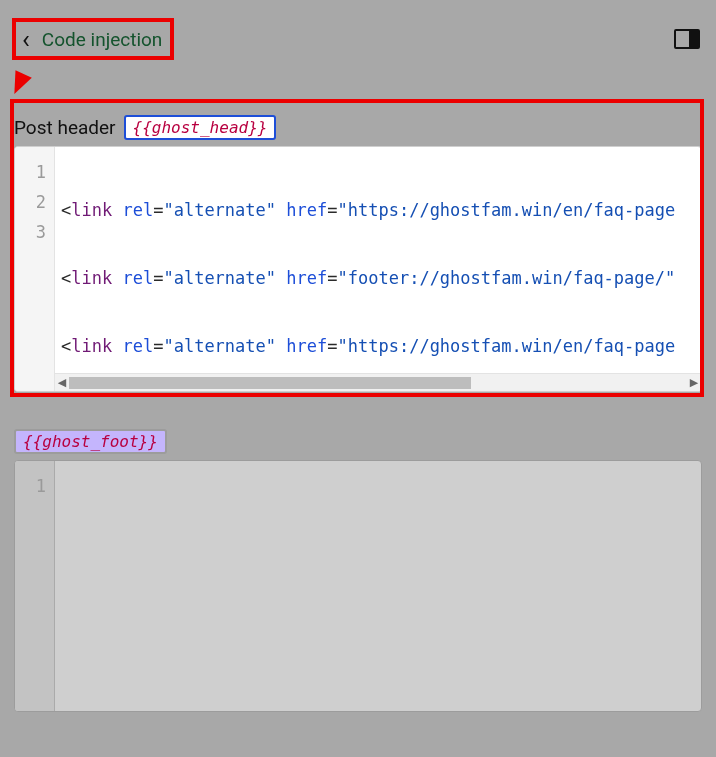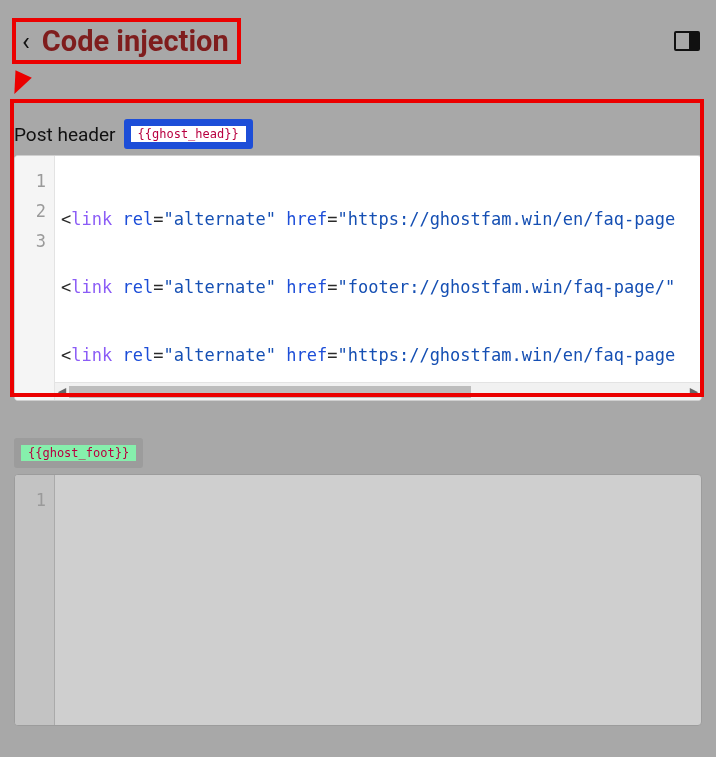--- a/index.html
+++ b/index.html
@@ -26,23 +26,23 @@
     padding: 2px 8px 2px 2px;
     background: rgba(0,0,0,0);
   }
   .back-chevron {
     font-size: 26px;
     line-height: 1;
     color: #111;
     padding: 2px 4px;
   }
   .title {
-    font-size: 29px;
-    font-weight: 700;
-    color: #7f1d1d;
+    font-size: 19px;
+    font-weight: 400;
+    color: #14532d;
   }
   .sidebar-toggle {
     width: 26px; height: 20px;
     border: 2px solid #111;
     border-radius: 2px;
     position: relative;
   }
   .sidebar-toggle::after {
     content: "";
     position: absolute;
@@ -71,29 +71,30 @@
     color: #111;
     margin-bottom: 6px;
     display: flex;
     align-items: center;
     gap: 8px;
     margin-top: 37px;
   }
   .dim .section-label { color: #3c3c3c; }
   .tag {
     display: inline-block;
-    border: 7px solid #1d4ed8;
+    border: 2px solid #1d4ed8;
     border-radius: 3px;
     padding: 1px 7px;
     font-family: ui-monospace, Menlo, Consolas, monospace;
-    font-size: 12px;
+    font-size: 16px;
     color: #b80040;
     background: #fff;
-  }
-  .dim .tag { background: #86efac; border-color:#9c9c9c; }
+    font-style: italic;
+  }
+  .dim .tag { background: #c4b5fd; border-color:#9c9c9c; }
 
   .editor {
     background: #fff;
     border: 1px solid #cfcfcf;
     border-radius: 4px;
     height: 246px;
     position: relative;
     overflow: hidden;
   }
   .dim .editor { background:#cfcfcf; border-color:#9c9c9c; height:252px; }
@@ -123,21 +124,21 @@
     white-space: pre;
   }
   .code-line {
     font-family: ui-monospace, Menlo, Consolas, monospace;
     font-size: 17px;
     height: 30px;
     line-height: 30px;
     padding-left: 6px;
   }
   .t-punc  { color: #2a2a2a; }
-  .t-tag   { color: #8b5cf6; }
+  .t-tag   { color: #701a75; }
   .t-attr  { color: #1d4ed8; }
   .t-op    { color: #2a2a2a; }
   .t-str   { color: #154fb3; }
 
   
   .hscroll {
     position: absolute;
     left: 40px; right: 0; bottom: 0;
     height: 18px;
     background: #f1f1f1;

